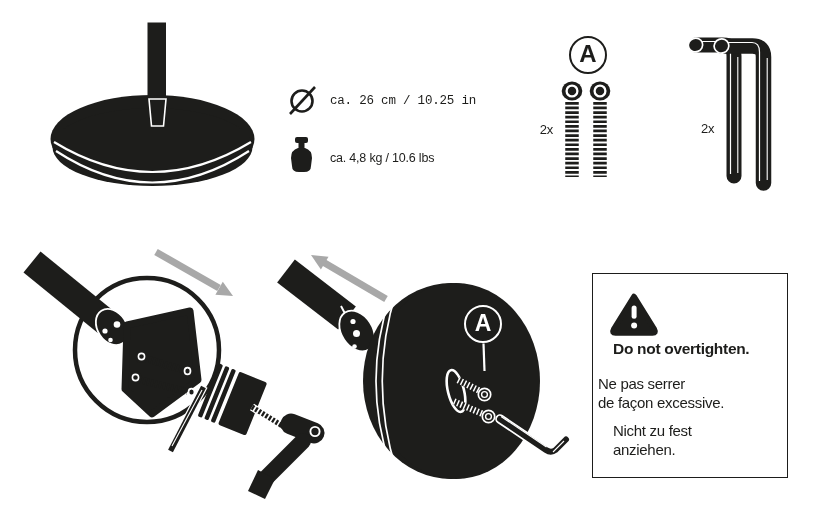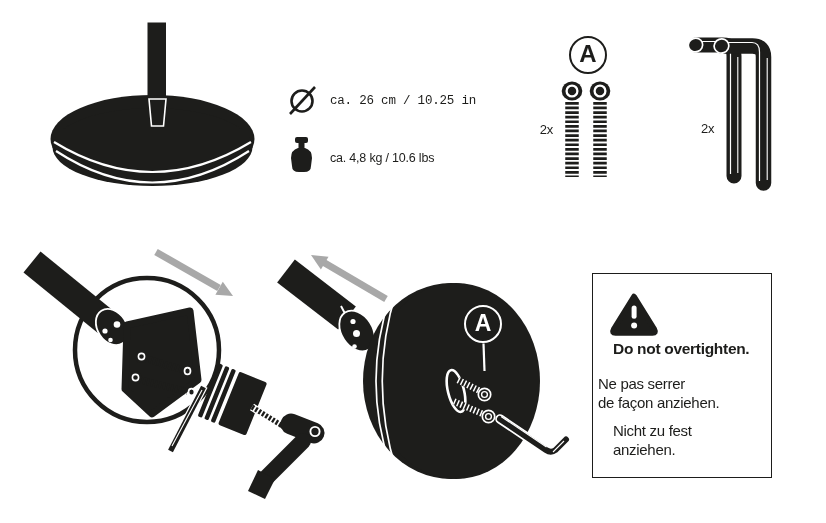--- a/index.html
+++ b/index.html
@@ -11,21 +11,21 @@
   .txt{position:absolute;white-space:nowrap;letter-spacing:-0.2px;}
   .spec-text{font-size:12.5px;line-height:16px;}
   .qty{font-size:13px;font-weight:normal;}
   .part-badge{
     position:absolute;width:38px;height:38px;box-sizing:border-box;border-radius:50%;
     border:2.6px solid #1d1d1b;text-align:center;line-height:32px;
     font-size:24px;font-weight:bold;letter-spacing:0;
   }
   .part-badge.on-dark{border-color:#ffffff;color:#ffffff;font-size:23px;}
   #warning-box{
-    position:absolute;left:592px;top:273px;width:180px;height:205px;
+    position:absolute;left:592px;top:273px;width:196px;height:205px;
     box-sizing:border-box;border:1.6px solid #1d1d1b;background:transparent;
   }
   .warn-title{font-size:15.5px;font-weight:bold;letter-spacing:-0.3px;}
   .warn-para{font-size:15px;line-height:19px;letter-spacing:-0.3px;}
 </style>
 </head>
 <body>
 
 <div id="sheet">
 
@@ -183,21 +183,21 @@
   <div class="part-badge" style="left:569px;top:36px;">A</div>
   <div class="txt qty" style="left:527px;top:122px;width:26px;text-align:right;">2x</div>
   <div class="txt qty" style="left:701px;top:121px;">2x</div>
 
   <div class="part-badge on-dark" style="left:464px;top:305px;">A</div>
 
   <div id="warning-box">
     <div class="txt warn-title" style="left:20px;top:66px;">Do not overtighten.</div>
     <div class="txt warn-para" style="left:5px;top:100px;">
       <div>Ne pas serrer</div>
-      <div>de façon anziehen.</div>
+      <div>de façon excessive.</div>
     </div>
     <div class="txt warn-para" style="left:20px;top:147px;">
       <div>Nicht zu fest</div>
       <div>anziehen.</div>
     </div>
   </div>
 
 </div>
 
 </body></html>

